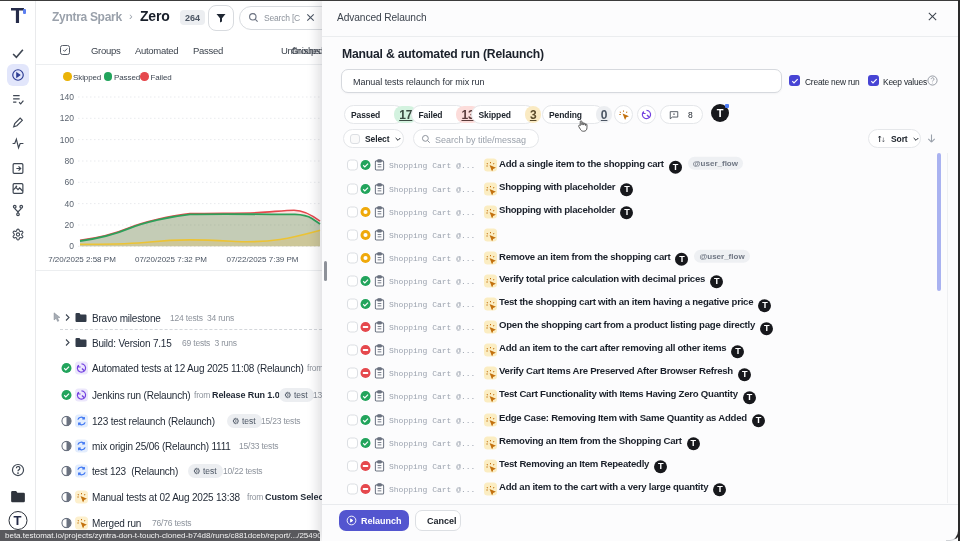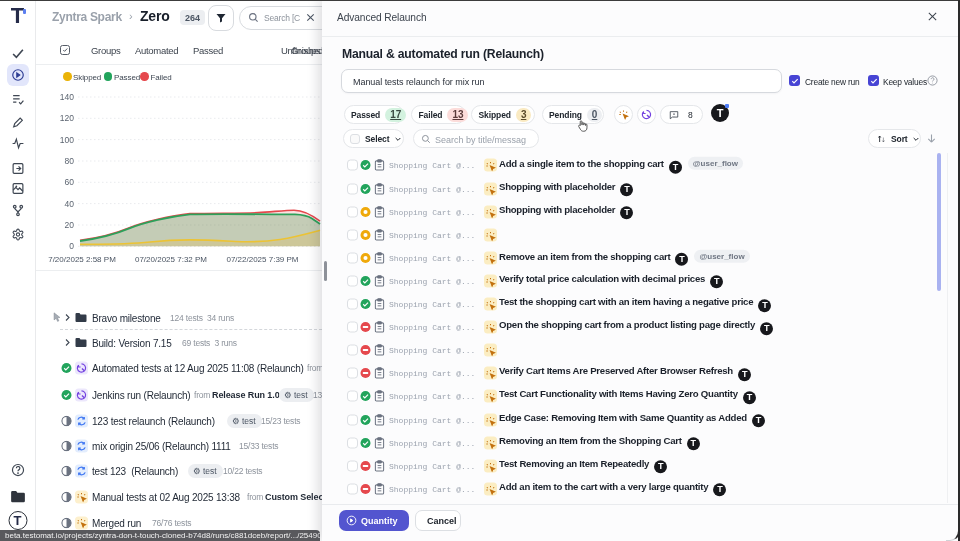--- a/index.html
+++ b/index.html
@@ -15,21 +15,21 @@
 #statusbar{position:absolute;left:0;top:530px;width:320px;height:11px;background:#59595d;border-top-right-radius:4px;color:#f2f2f2;font-size:8px;line-height:11px;padding-left:5px;white-space:nowrap;overflow:hidden;}
 
 .runrow{position:absolute;left:36px;width:287px;height:26px;}
 .rt{position:absolute;top:50%;transform:translateY(-50%);font-size:10px;letter-spacing:-0.2px;color:#1f2733;white-space:nowrap;}
 .rm{position:absolute;top:50%;transform:translateY(-50%);font-size:8.5px;letter-spacing:-0.2px;color:#8d939c;white-space:nowrap;}
 .pill{position:absolute;top:50%;transform:translateY(-50%);background:#eceef1;border-radius:9px;font-size:8.5px;color:#4b5563;padding:2px 6px 2px 5px;white-space:nowrap;}
 .icon16{position:absolute;top:50%;transform:translateY(-50%);width:13px;height:13px;border-radius:3.5px;display:flex;align-items:center;justify-content:center;}
 
 #modal{position:absolute;left:322px;top:0;width:638px;height:541px;background:#fcfcfd;box-shadow:-5px 0 10px rgba(40,40,60,0.14);}
 .chip{position:absolute;height:19px;border:1px solid #e5e7ea;border-radius:10px;background:#fff;display:flex;align-items:center;font-size:8.5px;color:#20262e;font-weight:bold;letter-spacing:-0.1px;}
-.cbadge{border-radius:8px;font-size:10px;font-weight:bold;padding:1.5px 5px;margin-left:5px;text-decoration:underline;}
+.cbadge{border-radius:8px;font-size:12px;font-weight:bold;padding:1.5px 5px;margin-left:14px;text-decoration:underline;}
 
 .mrow{position:absolute;left:0;width:616px;height:23px;}
 .mono{position:absolute;top:50%;transform:translateY(-50%);font-family:"Liberation Mono",monospace;font-size:8px;color:#9ca3af;letter-spacing:0;white-space:nowrap;}
 .mtitle{position:absolute;top:50%;transform:translateY(-50%);font-size:9.6px;font-weight:bold;color:#1b212b;white-space:nowrap;letter-spacing:-0.25px;}
 .chk{position:absolute;top:50%;transform:translateY(-50%);width:11px;height:11px;border:1px solid #dcdfe3;border-radius:3.5px;background:#fff;}
 .tcirc{display:inline-block;width:13px;height:13px;background:#17181c;border-radius:50%;color:#fff;font-weight:bold;font-size:9px;text-align:center;line-height:13px;vertical-align:-2.5px;margin-left:5px;font-family:"Liberation Sans",sans-serif;}
 .uflow{display:inline-block;background:#eef0f3;border-radius:8px;color:#6f7683;font-size:8px;font-weight:bold;padding:2px 5px;margin-left:6px;vertical-align:1px;letter-spacing:0;}
 .st{position:absolute;top:50%;transform:translateY(-50%);width:11px;height:11px;border-radius:50%;}
 .clip{position:absolute;top:50%;transform:translateY(-50%);}
 .spark{position:absolute;top:50%;transform:translateY(-50%);width:13px;height:13px;background:#fbedc2;border-radius:3.5px;}
@@ -532,20 +532,21 @@
       <svg class="clip" style="left:51.5px;" width="11" height="12" viewBox="0 0 24 26" fill="none" stroke="#6b7280" stroke-width="2.2">
           <rect x="3" y="4" width="18" height="20" rx="2.5"></rect>
           <rect x="8" y="1.5" width="8" height="5" rx="1.5" fill="#6b7280"></rect>
           <path d="M8 12h8M8 17h8" stroke-width="2"></path>
         </svg>
       <span class="mono" style="left:67px;">Shopping Cart @...</span>
       <span class="spark" style="left:162px;"><svg style="margin:1px;" width="11" height="11" viewBox="0 0 24 24" fill="none" stroke="#c2700d" stroke-width="2.2">
             <path d="M12 12l9 4-4 1.5L15.5 21z" fill="#c2700d"></path>
             <path d="M4 6l2 2M12 3v3M20 6l-2 2M3 12h3"></path>
           </svg></span>
+      <span class="mtitle" style="left:177px;">Add an item to the cart after removing all other items<span class="tcirc">T</span></span>
     </div>
     <div class="mrow" style="top:361.8px;">
       <span class="chk" style="left:25px;"></span>
       <svg class="st" style="left:38px;" width="11" height="11" viewBox="0 0 24 24">
           <circle cx="12" cy="12" r="11" fill="#e5484d"></circle>
           <rect x="6" y="10" width="12" height="4" rx="1.5" fill="#fff"></rect>
         </svg>
       <svg class="clip" style="left:51.5px;" width="11" height="12" viewBox="0 0 24 26" fill="none" stroke="#6b7280" stroke-width="2.2">
           <rect x="3" y="4" width="18" height="20" rx="2.5"></rect>
           <rect x="8" y="1.5" width="8" height="5" rx="1.5" fill="#6b7280"></rect>
@@ -648,21 +649,21 @@
           </svg></span>
       <span class="mtitle" style="left:177px;">Add an item to the cart with a very large quantity<span class="tcirc">T</span></span>
     </div>
 
     <span class="abs" style="left:0;top:504px;width:638px;height:1px;background:#e9ebee;"></span>
     <span class="abs" style="left:17px;top:510px;width:70px;height:21px;background:#5355cf;border-radius:7px;"></span>
     <svg class="abs" style="left:24px;top:515px" width="11" height="11" viewBox="0 0 24 24" fill="none" stroke="#fff" stroke-width="2">
         <circle cx="12" cy="12" r="9.5"></circle>
         <path d="M10 8.5l5 3.5-5 3.5z" fill="#fff"></path>
       </svg>
-    <span class="abs" style="left:39px;top:515.5px;font-size:9px;font-weight:bold;color:#fff;">Quantity</span>
+    <span class="abs" style="left:39px;top:515.5px;font-size:9px;font-weight:bold;color:#fff;">Relaunch</span>
     <span class="abs" style="left:92.5px;top:510px;width:46px;height:21px;background:#fff;border:1px solid #dcdfe3;border-radius:7px;"></span>
     <span class="abs" style="left:105px;top:515.5px;font-size:9px;font-weight:bold;color:#20262e;">Cancel</span>
   </div>
   <span class="abs" style="left:324px;top:261px;width:3px;height:20px;background:#8d9199;border-radius:2px;z-index:30;"></span>
   <span class="abs" style="right:0;bottom:0;width:14px;height:14px;border-right:2.5px solid #2a2a2a;border-bottom:1px solid #cfd2d6;border-bottom-right-radius:10px;z-index:60;"></span>
   <div id="topline"></div>
   <div id="rightline"></div>
 </div>
 
 </body></html>

